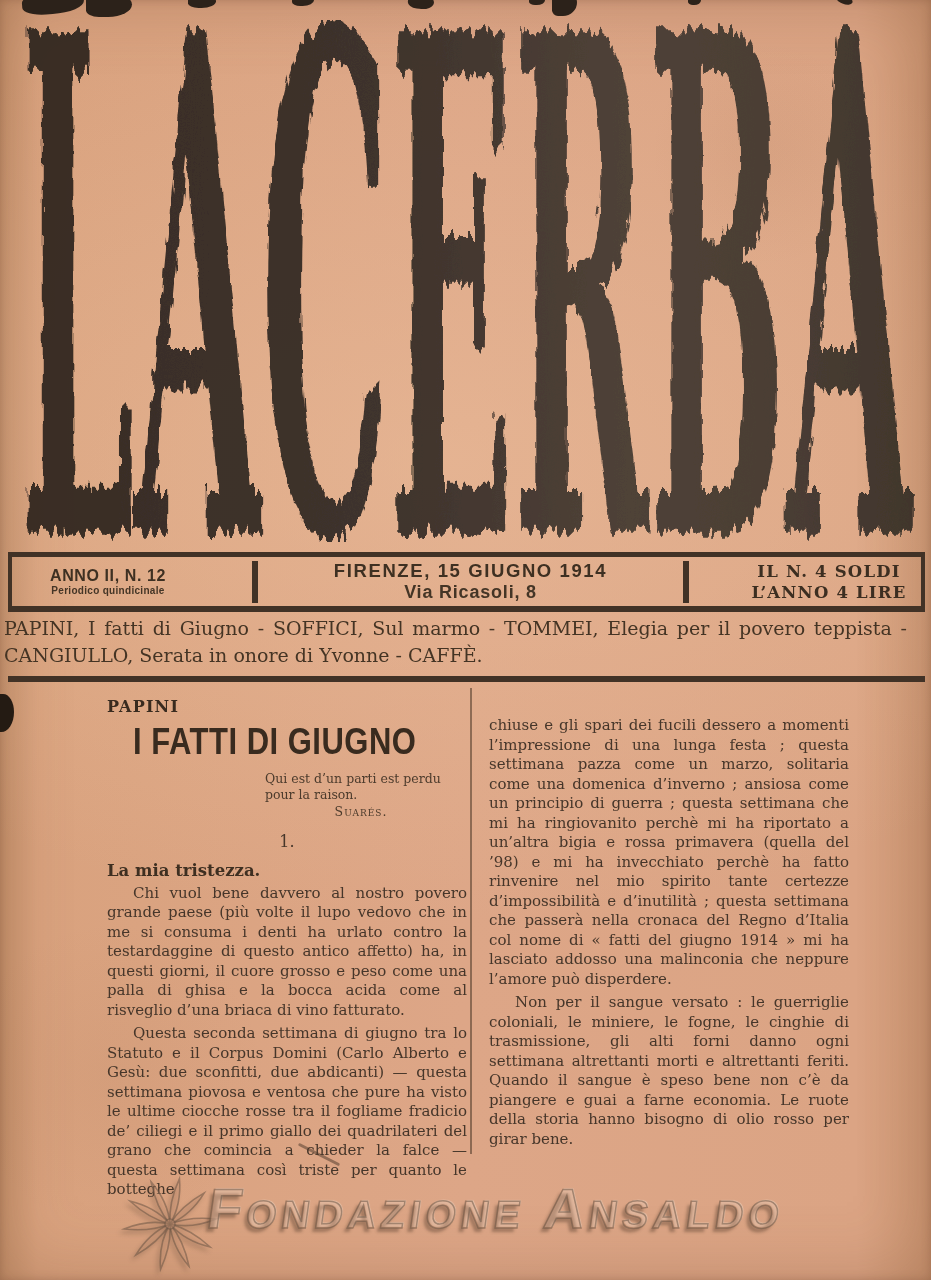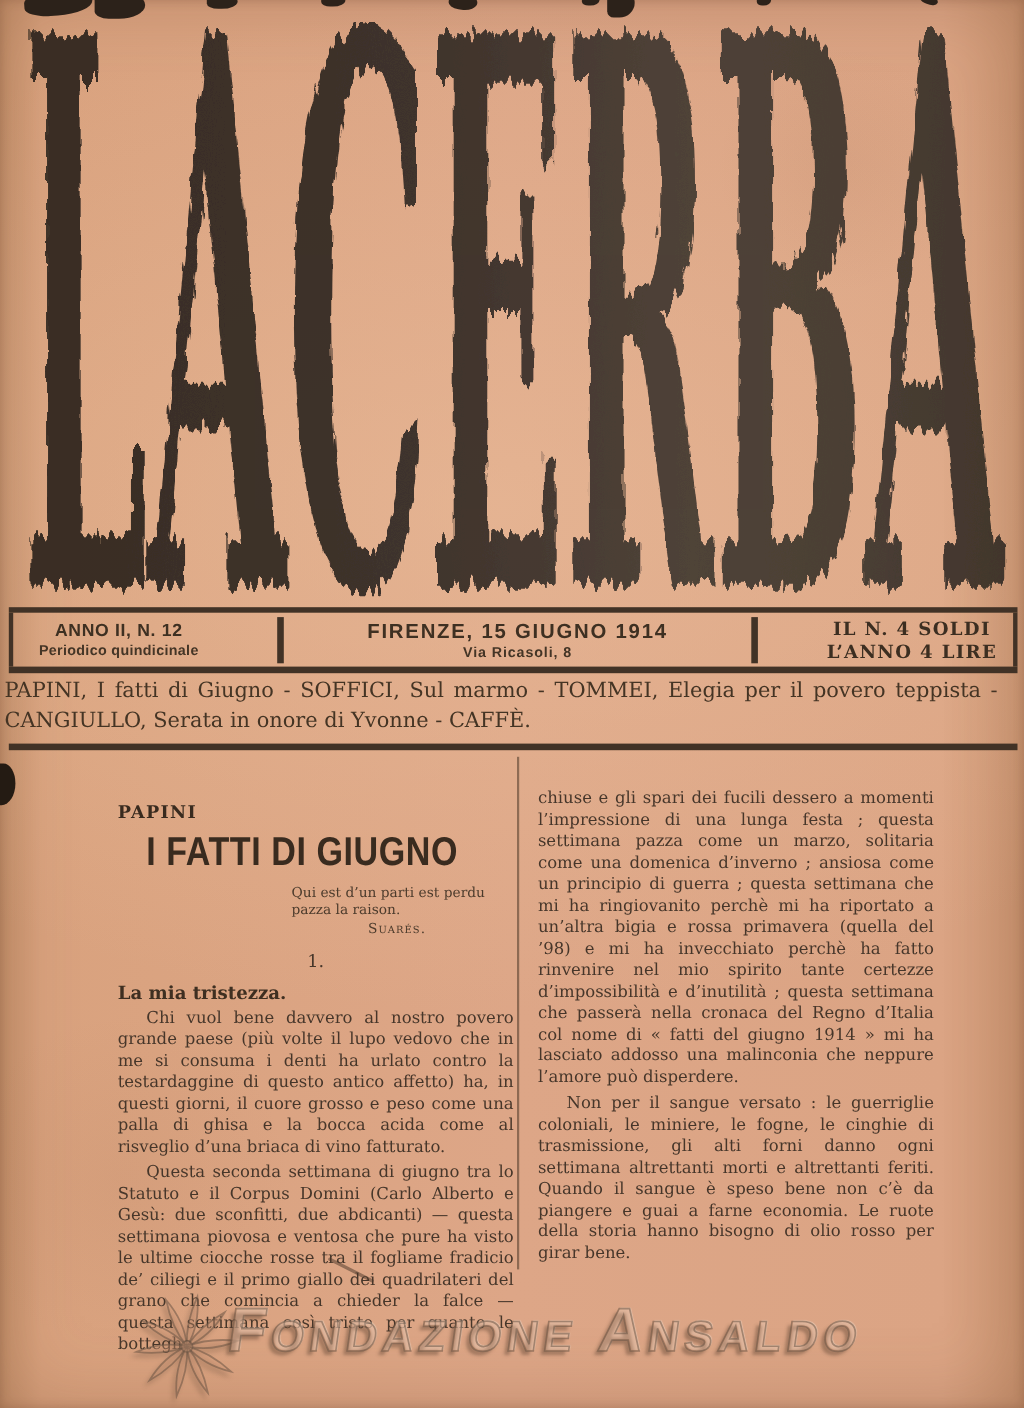--- a/index.html
+++ b/index.html
@@ -29,35 +29,35 @@
     border-left:4px solid #413226; border-right:4px solid #413226;
     color:#40321f;
     gap:48px;
   }
   .issue-cell{display:flex; flex-direction:column; justify-content:center; text-align:center;}
   .cell-left{width:192px;}
   .cell-center{flex:1;justify-content:center;}
   .cell-right{width:184px;align-items:center;}
   .issue-sep{width:6px; height:42px; align-self:center; background:#413226;}
   .sans1{font-family:"Liberation Sans",sans-serif; font-weight:700; font-size:16px; letter-spacing:.6px; color:#3e3022;}
-  .sans2{font-family:"Liberation Sans",sans-serif; font-weight:700; font-size:13px; letter-spacing:.3px; color:#443526;}
+  .sans2{font-family:"Liberation Sans",sans-serif; font-weight:700; font-size:10px; letter-spacing:.3px; color:#443526;}
   .cell-center .sans1{font-size:18.5px; letter-spacing:1.6px;}
-  .cell-center .sans2{font-size:13px; letter-spacing:.8px;}
+  .cell-center .sans2{font-size:18px; letter-spacing:.8px;}
   .serifb{font-family:"DejaVu Serif",serif; font-weight:700; font-size:16.5px; letter-spacing:1.2px; color:#3c2e21; line-height:21px;}
   
   .contents{
     position:absolute; left:4px; top:615px; width:903px;
     font:19px/27px "DejaVu Serif", serif; text-align:justify; color:#443424;
   }
   
   .col-divider{position:absolute; left:470px; top:688px; width:2px; height:466px; background:rgba(74,55,38,.55);}
   .col{position:absolute; width:360px; color:#46362a;}
   .col-left{left:107px; top:697px;}
   .col-right{left:489px; top:700px;}
-  .author{font:700 16px "DejaVu Serif",serif; letter-spacing:1.2px; color:#392b1f;margin-top:32px;}
+  .author{font:700 16px "DejaVu Serif",serif; letter-spacing:1.2px; color:#392b1f;}
   .headline{
     margin:5px 0 8px 26px; font-family:"Liberation Sans",sans-serif; font-weight:700;
     font-size:31px; letter-spacing:.5px; color:#392b1f; white-space:nowrap;
     transform:scaleY(1.18); transform-origin:left top;
   }
   .epigraph{margin:14px 6px 0 auto; width:196px; font:12.5px/15.5px "DejaVu Serif",serif; color:#4c3b2c;}
   .epigraph-attr{text-align:center; padding-right:4px; margin-top:2px; letter-spacing:1px; font-variant:small-caps;}
   .section-no{text-align:center; margin-top:12px; font-size:16px;}
   .subhead{margin-top:10px; font-weight:700; font-size:16.5px; color:#3e2f21;}
   .col p{margin:4px 0 0 0; font:15px/19.5px "DejaVu Serif",serif; text-align:justify; text-indent:26px;}
@@ -132,21 +132,21 @@
   <div class="contents">PAPINI, I fatti di Giugno - SOFFICI, Sul marmo - TOMMEI, Elegia per il povero teppista - CANGIULLO, Serata in onore di Yvonne - CAFFÈ.</div>
   <div class="rule rule-3"></div>
 
   <div class="col-divider"></div>
 
   <div class="col col-left">
     <div class="author">PAPINI</div>
     <div class="headline">I FATTI DI GIUGNO</div>
     <div class="epigraph">
       <div>Qui est d’un parti est perdu</div>
-      <div>pazza la raison.</div>
+      <div>pour la raison.</div>
       <div class="epigraph-attr">Suarés.</div>
     </div>
     <div class="section-no">1.</div>
     <div class="subhead">La mia tristezza.</div>
     <p>Chi vuol bene davvero al nostro povero grande paese (più volte il lupo vedovo che in me si consuma i denti ha urlato contro la testardaggine di questo antico affetto) ha, in questi giorni, il cuore grosso e peso come una palla di ghisa e la bocca acida come al risveglio d’una briaca di vino fatturato.</p>
     <p>Questa seconda settimana di giugno tra lo Statuto e il Corpus Domini (Carlo Alberto e Gesù: due sconfitti, due abdicanti) — questa settimana piovosa e ventosa che pure ha visto le ultime ciocche rosse tra il fogliame fradicio de’ ciliegi e il primo giallo dei quadrilateri del grano che comincia a chieder la falce — questa settimana così triste per quanto le botteghe</p>
   </div>
 
   <div class="col col-right">
     <p class="cont">chiuse e gli spari dei fucili dessero a momenti l’impressione di una lunga festa&nbsp;; questa settimana pazza come un marzo, solitaria come una domenica d’inverno&nbsp;; ansiosa come un principio di guerra&nbsp;; questa settimana che mi ha ringiovanito perchè mi ha riportato a un’altra bigia e rossa primavera (quella del ’98) e mi ha invecchiato perchè ha fatto rinvenire nel mio spirito tante certezze d’impossibilità e d’inutilità&nbsp;; questa settimana che passerà nella cronaca del Regno d’Italia col nome di «&nbsp;fatti del giugno 1914&nbsp;» mi ha lasciato addosso una malinconia che neppure l’amore può disperdere.</p>

